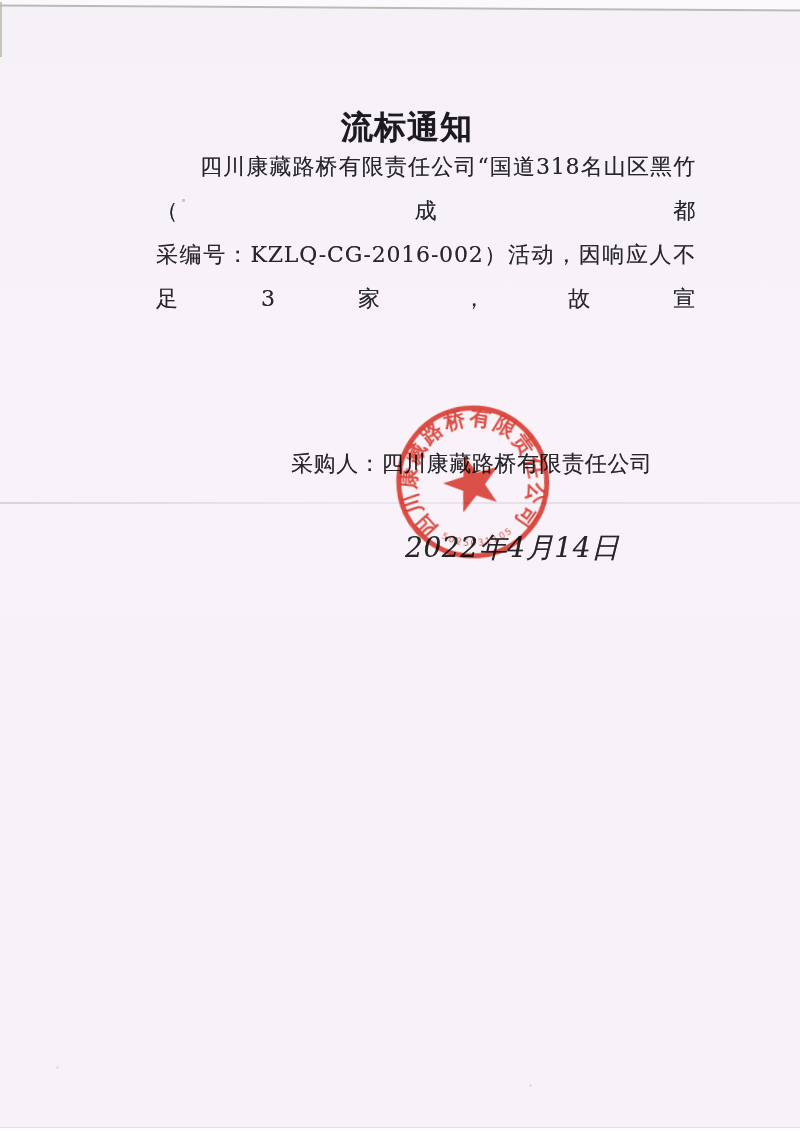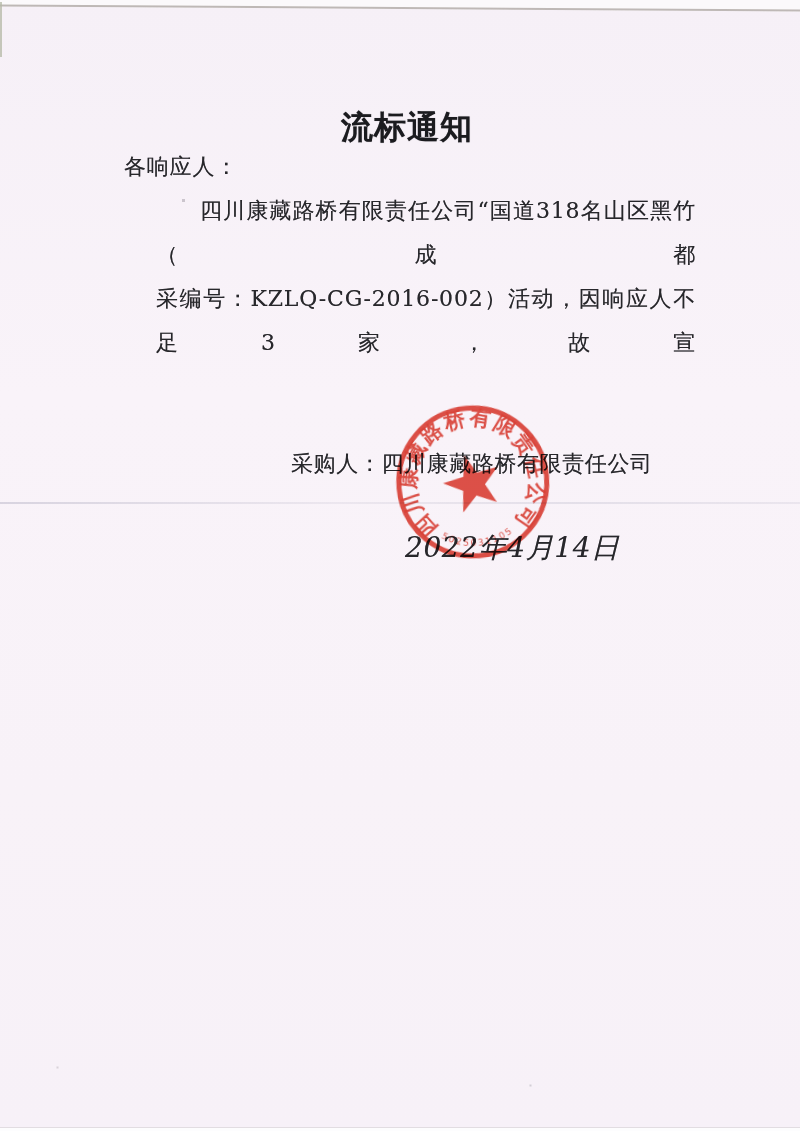--- a/index.html
+++ b/index.html
@@ -154,21 +154,20 @@
 
   <div class="scan-edge-top"></div>
   <div class="scan-edge-left"></div>
   <div class="scan-edge-bottom"></div>
   <div class="crease"></div>
   <div class="specks"></div>
 
   <h1 class="title">流标通知</h1>
 
   <div class="body-text">
-    <div class="line">各响应人：</div>
     <div class="line just indent">四川康藏路桥有限责任公司“国道318名山区黑竹（成都</div>
     <div class="line just">采编号：KZLQ-CG-2016-002）活动，因响应人不足3家，故宣</div>
   </div>
 
   <div class="purchaser">采购人：四川康藏路桥有限责任公司</div>
 
   <div class="date">2022年4月14日</div>
 
   <svg class="seal" viewBox="0 0 170 180" xmlns="http://www.w3.org/2000/svg" aria-hidden="true">
     <defs>

